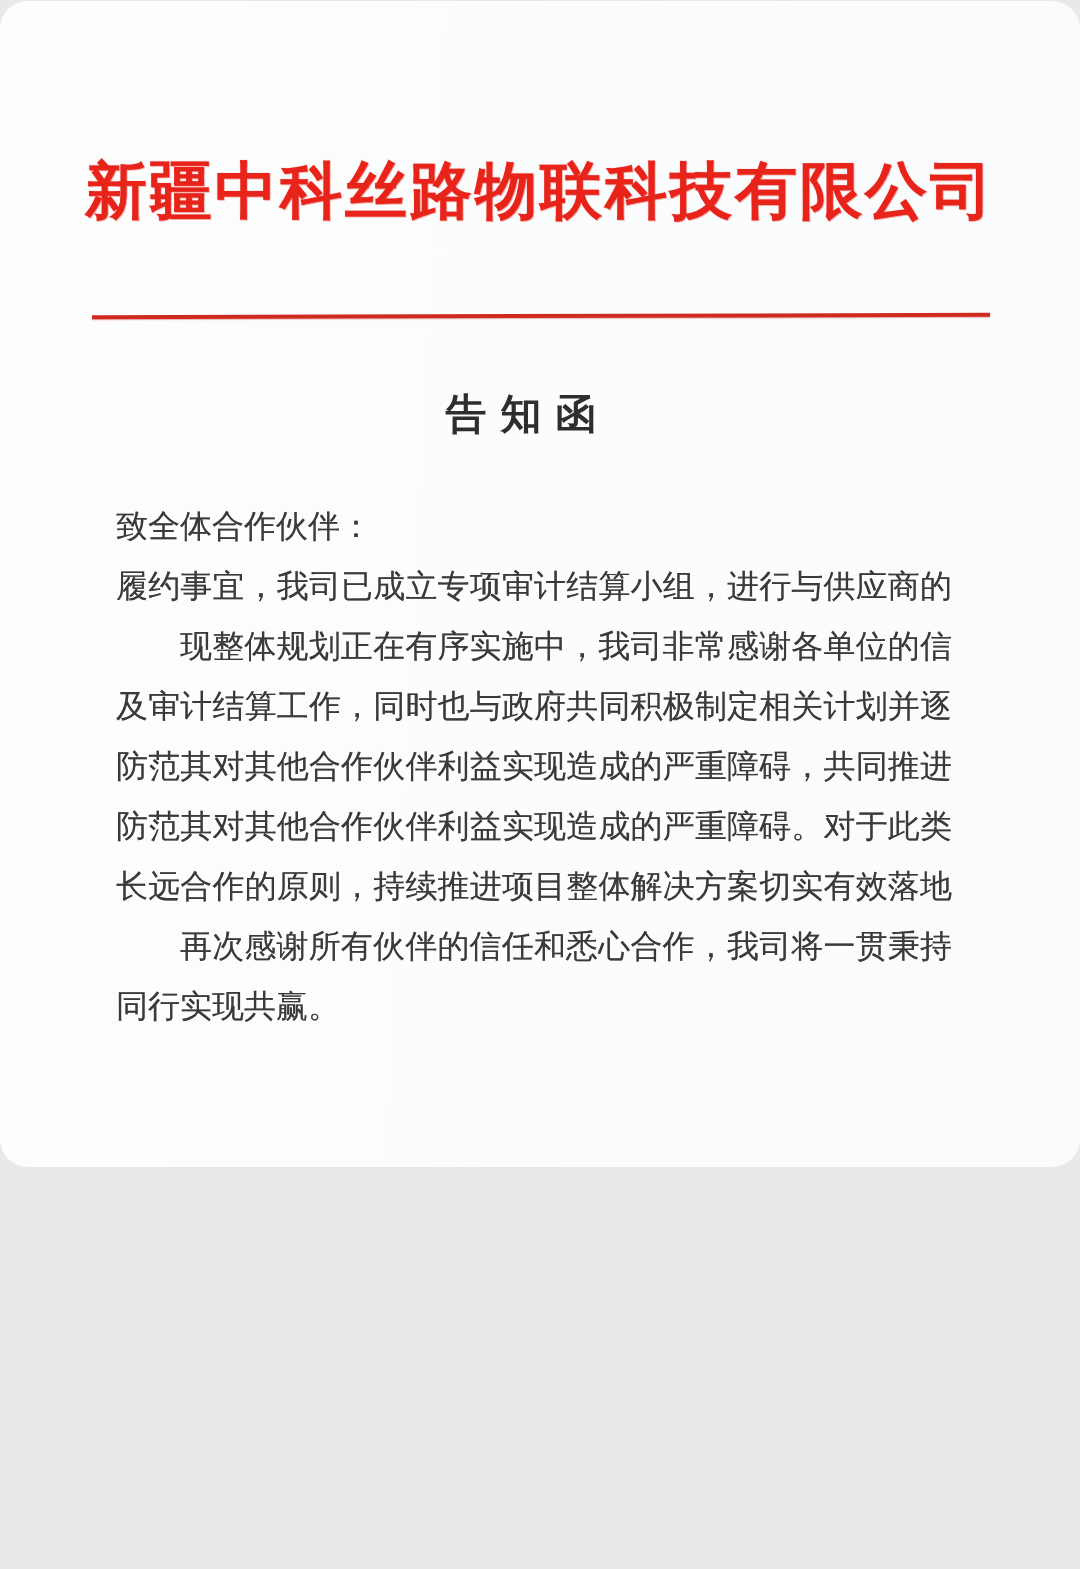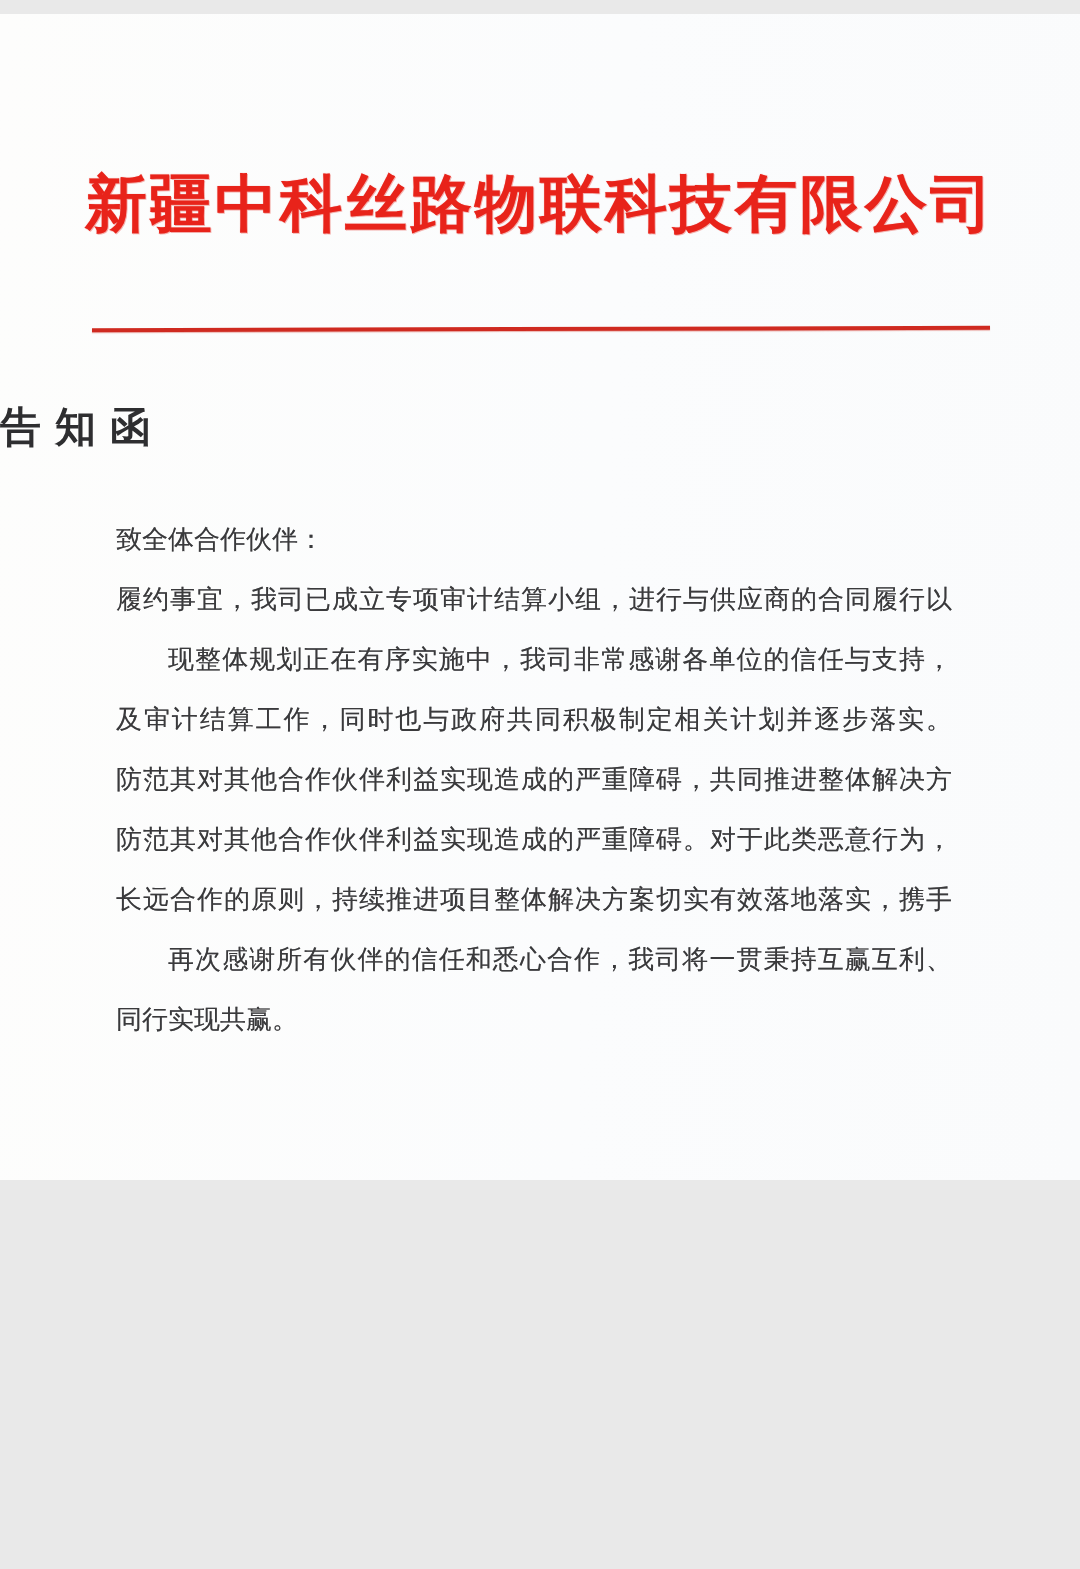--- a/index.html
+++ b/index.html
@@ -1,23 +1,24 @@
 <!DOCTYPE html>
 <html><head>
 <meta charset="utf-8">
 <style>
   html,body{margin:0;padding:0;background:#e9e9e9;}
   .page{
     position:relative;
     width:1080px;height:1166px;
-    margin:14px auto;
+    margin:1px auto;
     background:linear-gradient(93deg,#fdfdfc 0%,#fbfcfd 55%,#fafbfc 100%);
     overflow:hidden;
     font-family:"DejaVu Serif","Liberation Serif",serif;
     color:#3a3a3c;
+    border-radius:28px;
   }
   
   .letterhead{
     position:absolute;top:148px;left:0;right:0;
     text-align:center;
     font-family:"DejaVu Sans","Liberation Sans",sans-serif;
     font-weight:900;
     font-size:62px;
     letter-spacing:3px;
     color:#e8231a;
@@ -25,28 +26,29 @@
     white-space:nowrap;
   }
   .rule{
     position:absolute;top:313px;left:92px;width:898px;height:4px;
     background:#cf2a20;
     transform:rotate(-0.15deg);
     box-shadow:0 1px 1px rgba(207,42,32,.35);
   }
   .doc-title{
     position:absolute;top:386px;left:0;right:24px;
+    text-align:center;
     font-size:41px;font-weight:600;
     letter-spacing:14px;
     color:#2e2e30;
   }
   
   .body{
     position:absolute;top:495px;left:116px;width:836px;
-    font-size:26px;
+    font-size:32px;
     text-shadow:0 0 .6px rgba(55,55,58,.55);
   }
   .line{
     height:60px;line-height:60px;
     white-space:nowrap;
   }
   .line.fill{
     white-space:normal;
     text-align:justify;
     text-align-last:justify;

